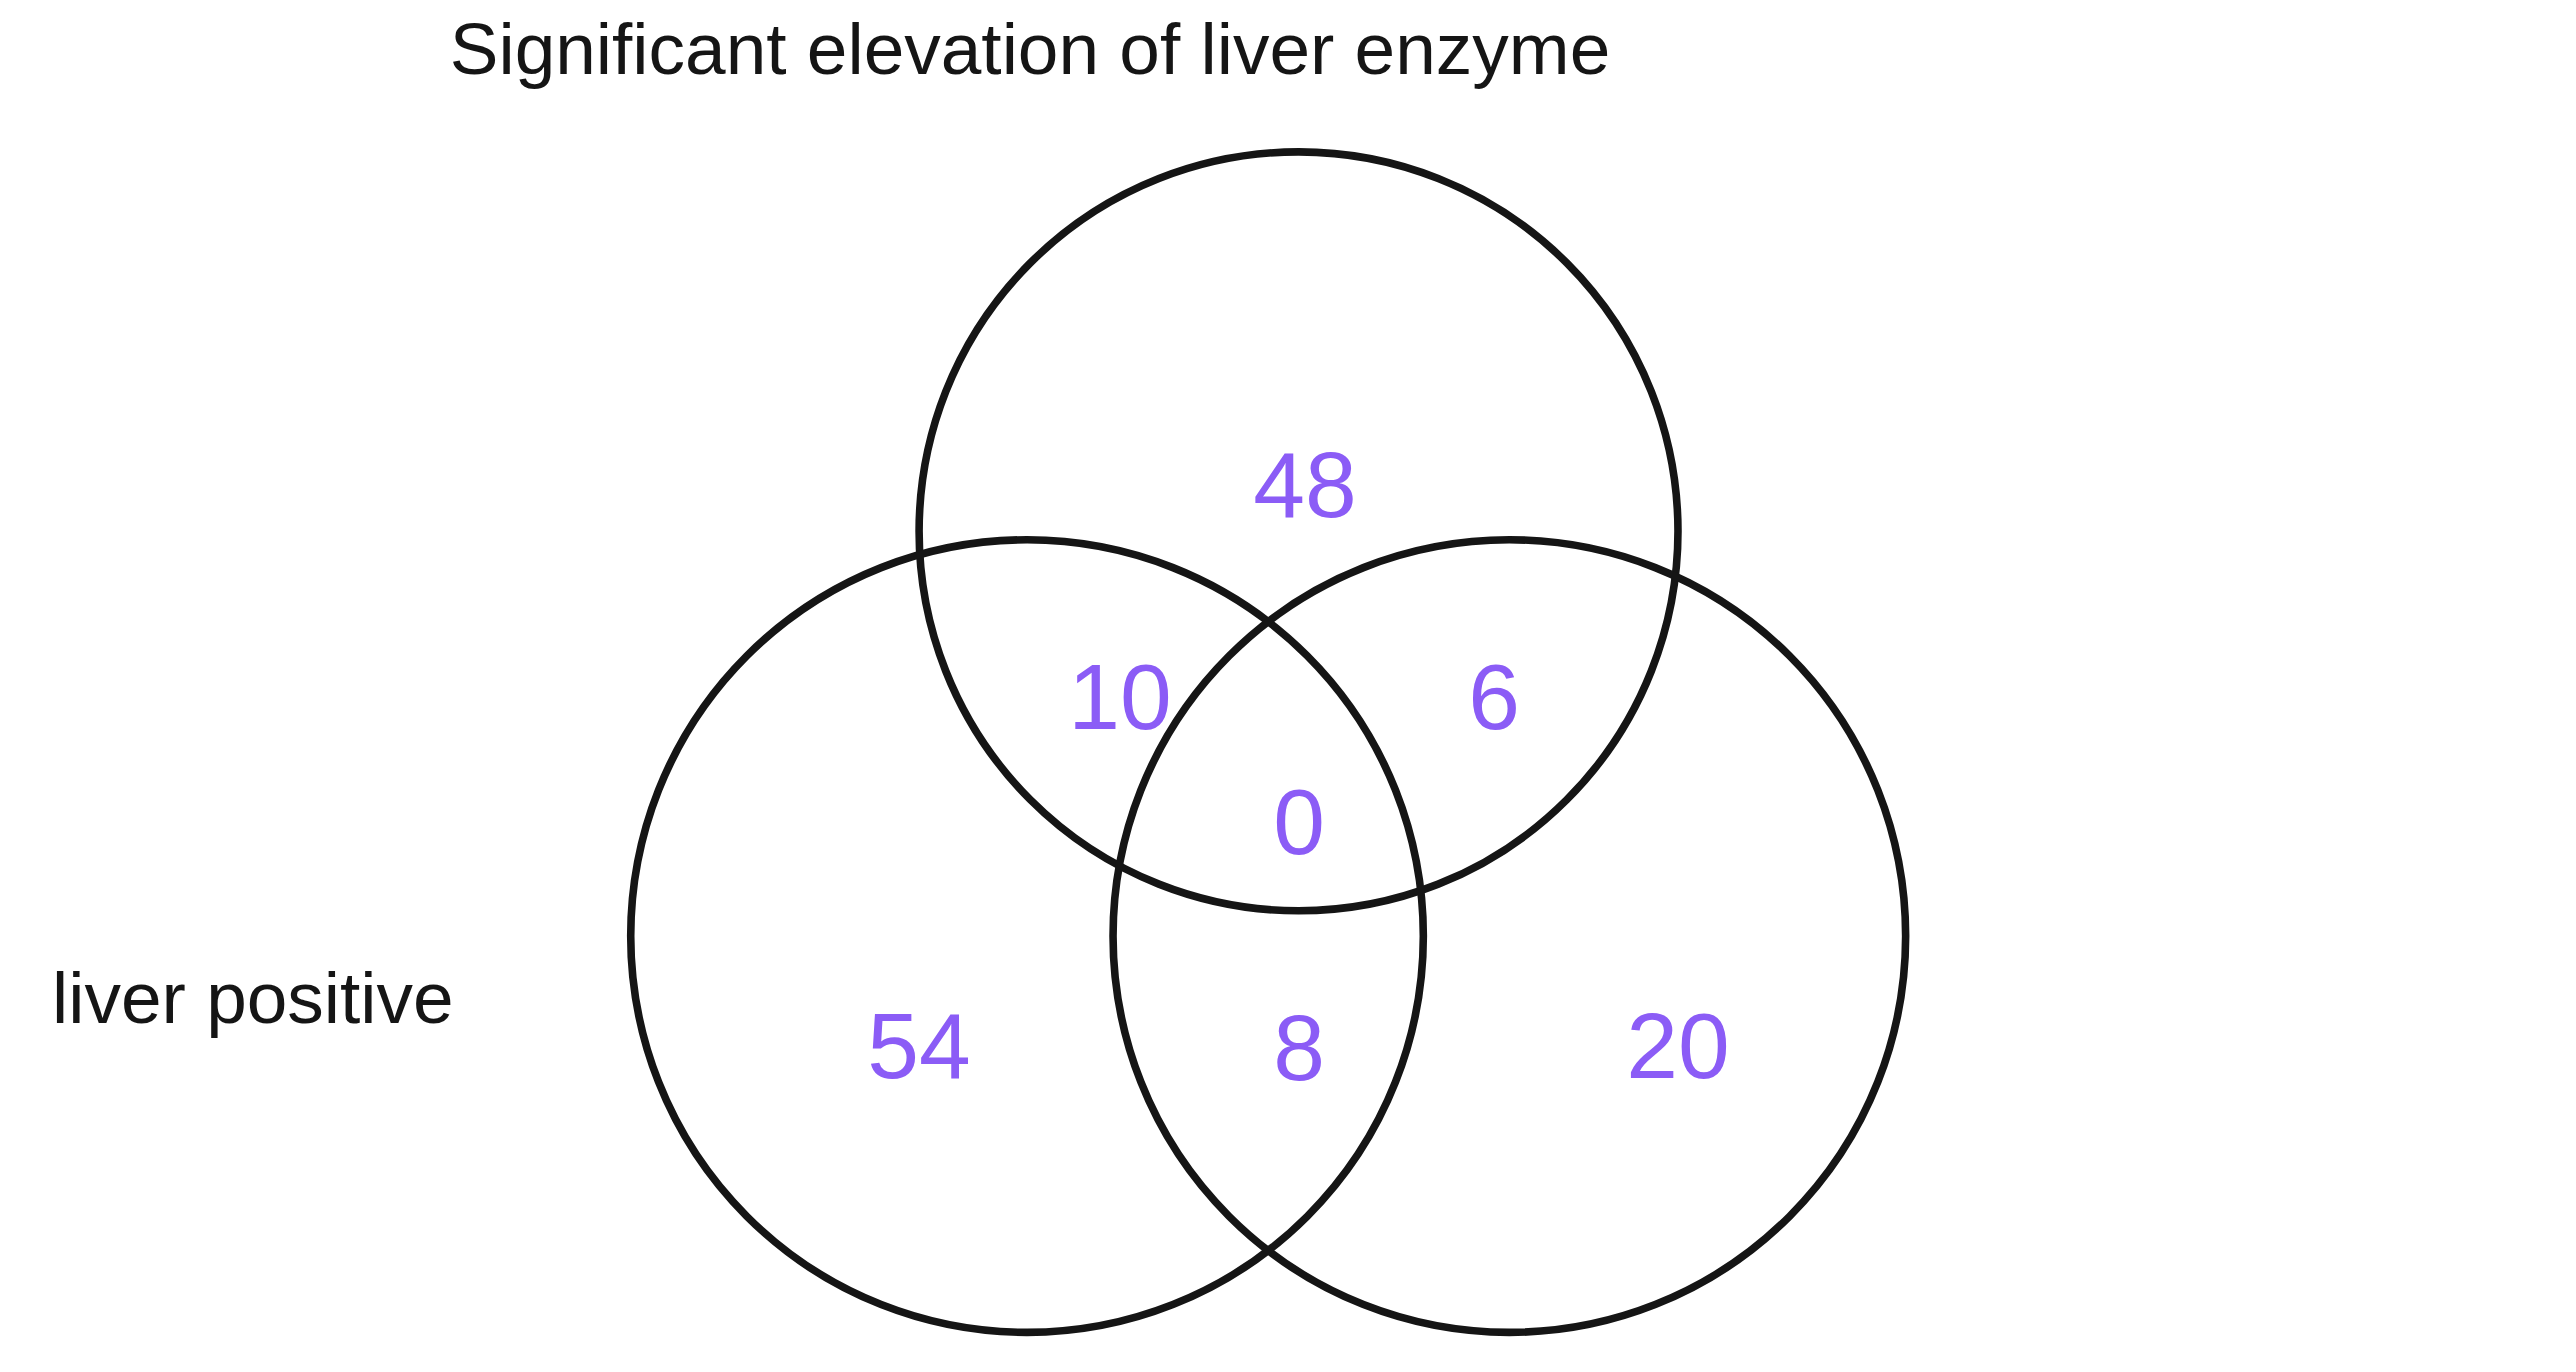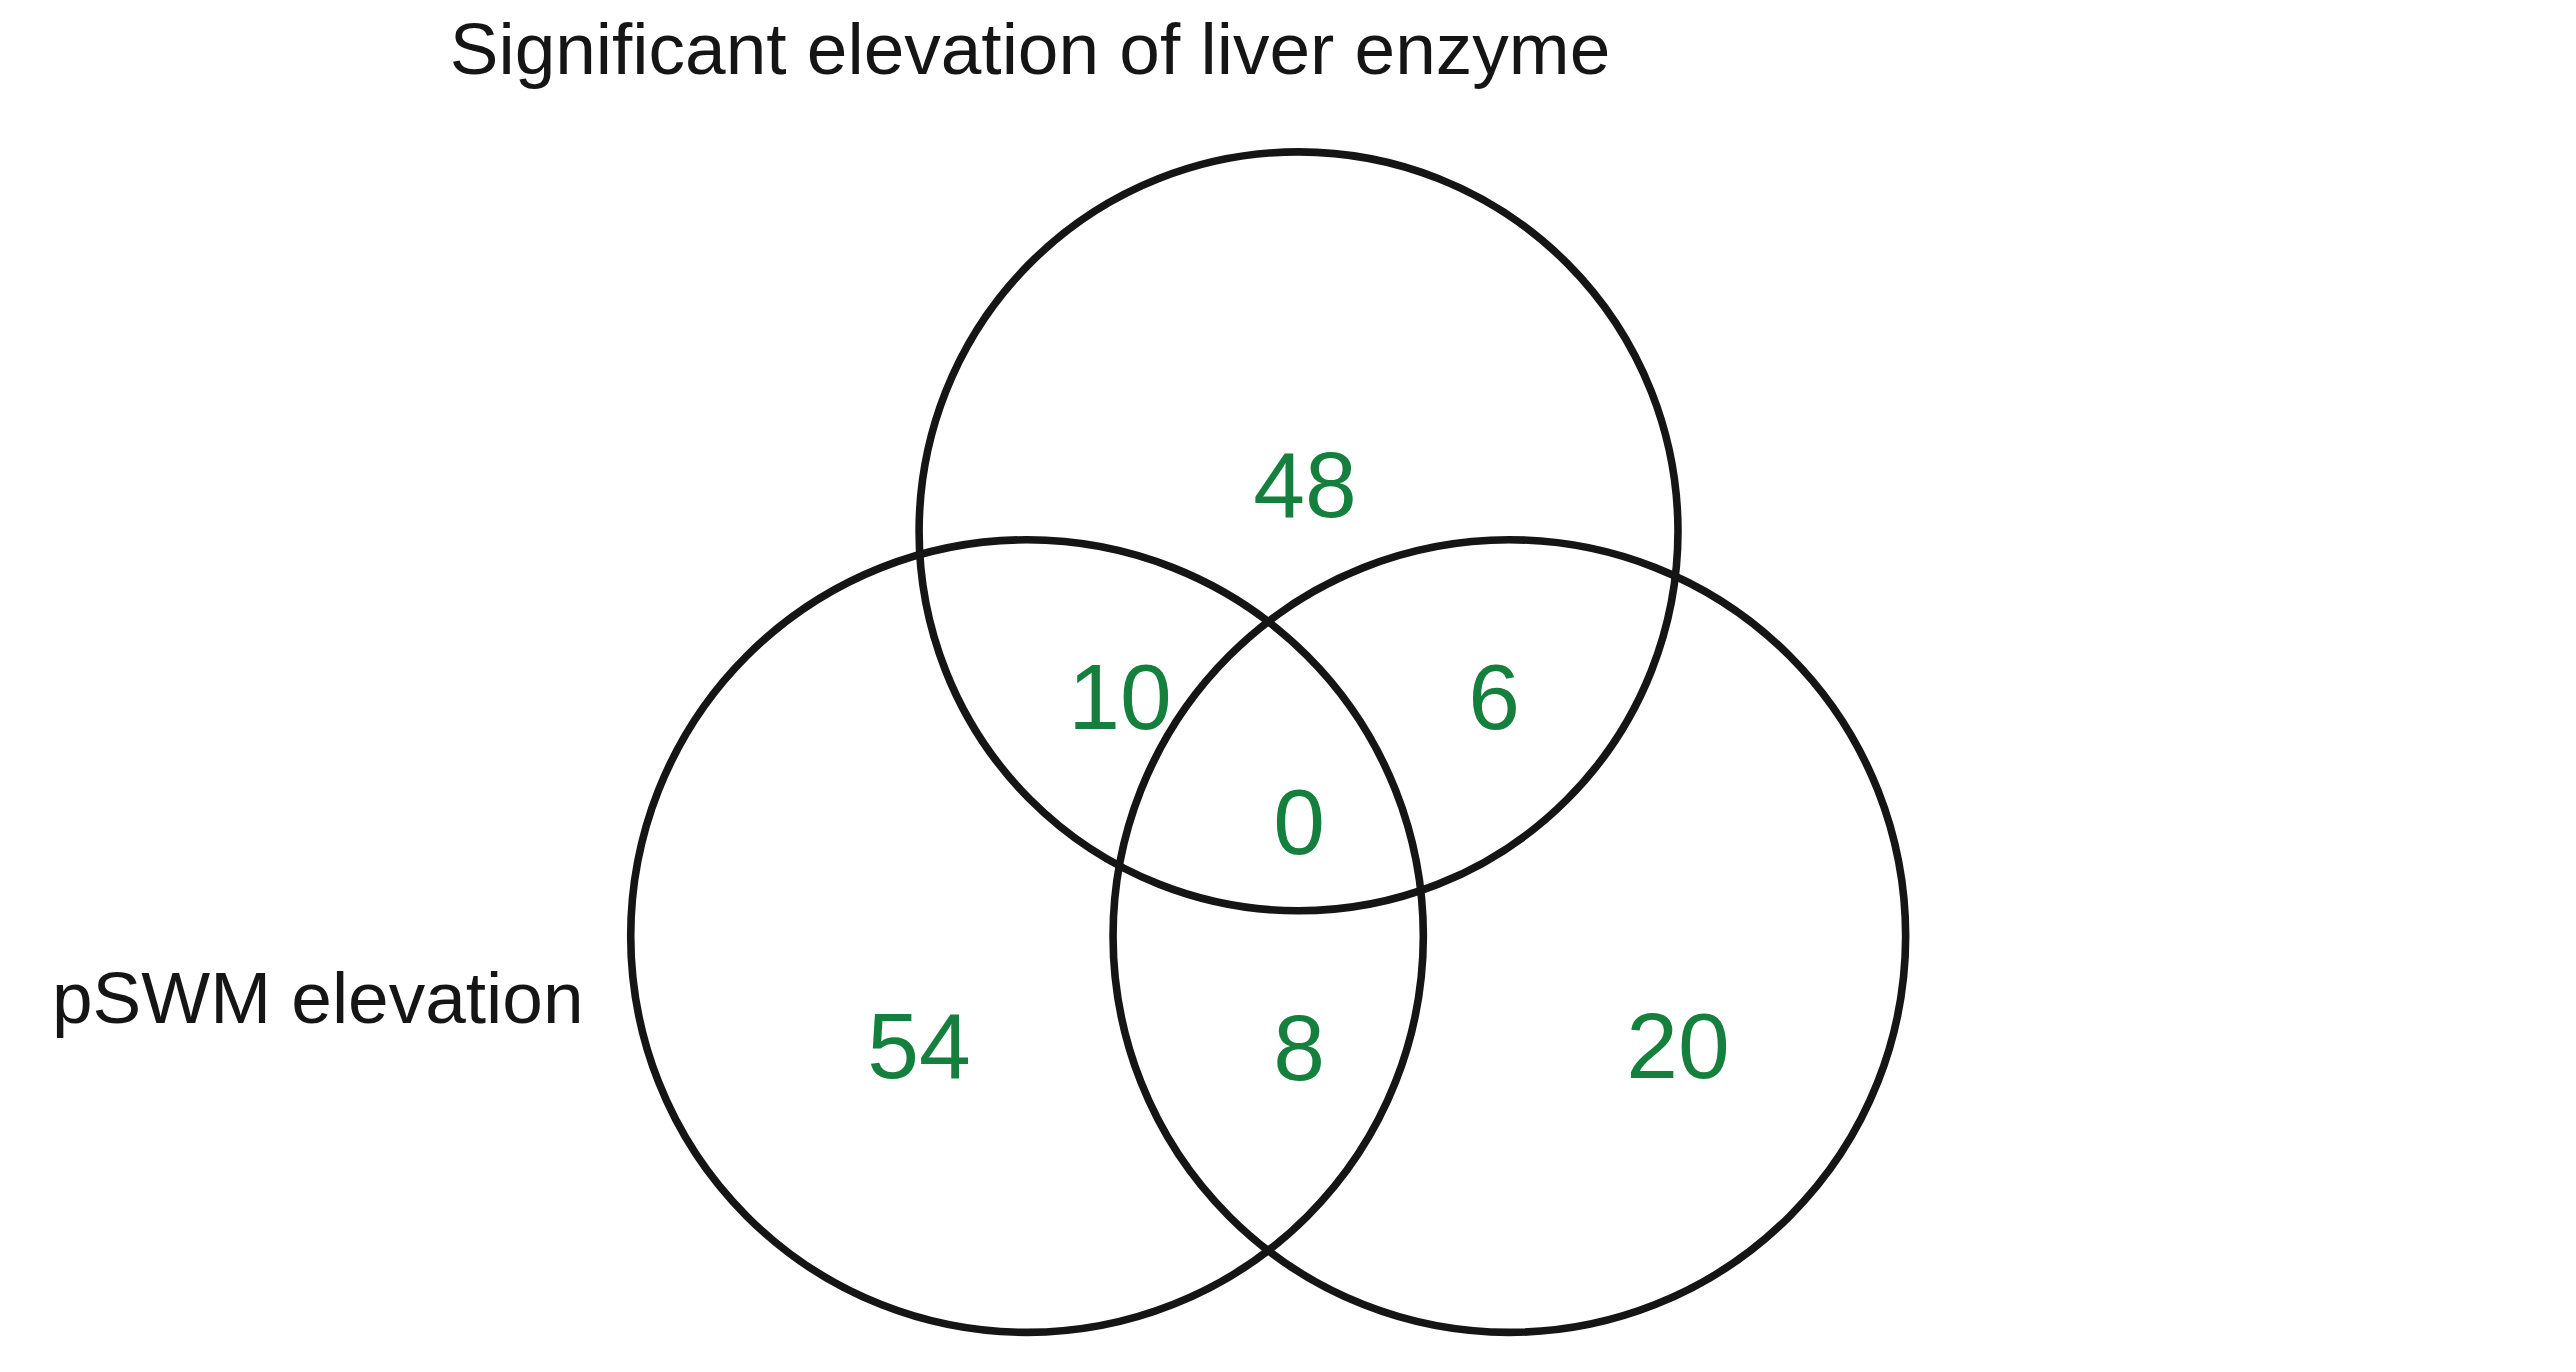--- a/index.html
+++ b/index.html
@@ -54,21 +54,21 @@
     top: 961px;
   }
   #right-set-label {
     right: 29px;
     top: 961px;
   }
   .count {
     position: absolute;
     font-size: 93px;
     font-family: "Liberation Sans", sans-serif;
-    color: #15803d;
+    color: #8b5cf6;
     transform: translate(-50%, -50%);
     line-height: 1;
   }
   #count-top-only   { left: 1305px; top: 485px; }
   #count-top-left   { left: 1120px; top: 697px; }
   #count-top-right  { left: 1494px; top: 697px; }
   #count-center     { left: 1299px; top: 822px; }
   #count-left-only  { left: 919px; top: 1046px; }
   #count-left-right { left: 1299px; top: 1048px; }
   #count-right-only { left: 1678px; top: 1046px; }
@@ -79,21 +79,21 @@
 <div id="figure">
 
   <svg id="venn-svg" viewBox="0 0 3055 1628" xmlns="http://www.w3.org/2000/svg">
     <circle class="venn-circle" cx="1540" cy="630" r="450"></circle>
     <circle class="venn-circle" cx="1218" cy="1110" r="470"></circle>
     <circle class="venn-circle" cx="1790" cy="1110" r="470"></circle>
   </svg>
 
   <div class="lbl set-label" id="title-label">Significant elevation of liver enzyme</div>
 
-  <div class="lbl set-label" id="left-set-label">pSWM elevation</div>
+  <div class="lbl set-label" id="left-set-label">liver positive</div>
 
 
   <div class="count" id="count-top-only">48</div>
 
   <div class="count" id="count-top-left">10</div>
 
   <div class="count" id="count-top-right">6</div>
 
   <div class="count" id="count-center">0</div>
 

